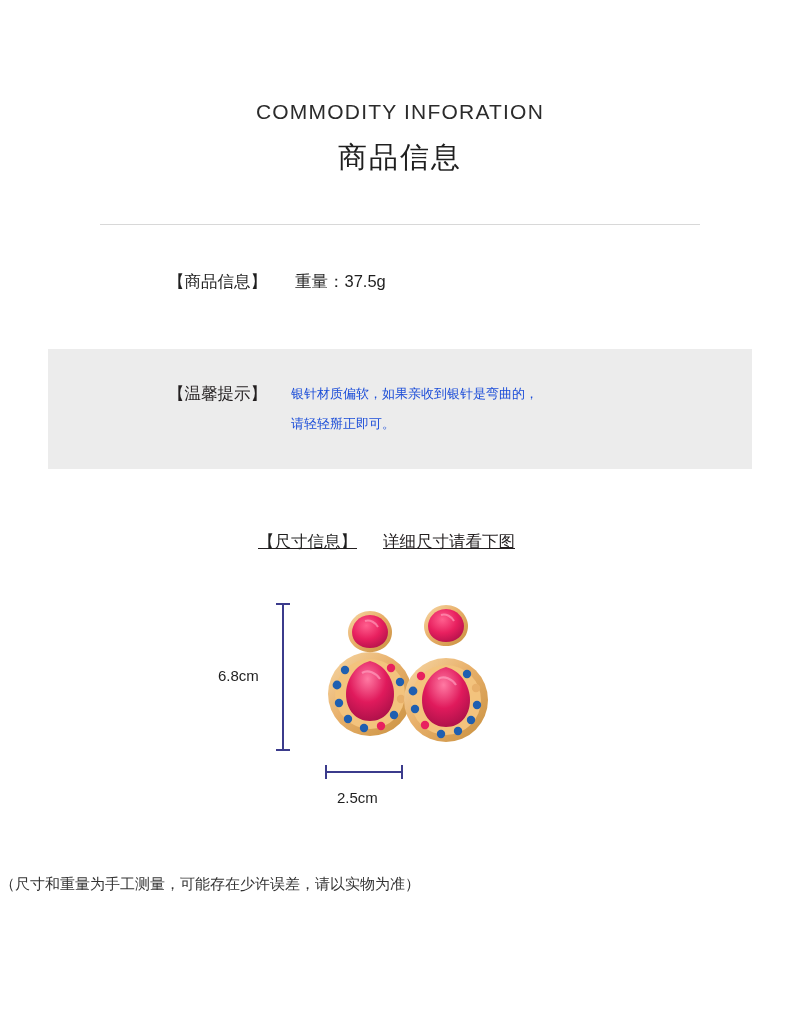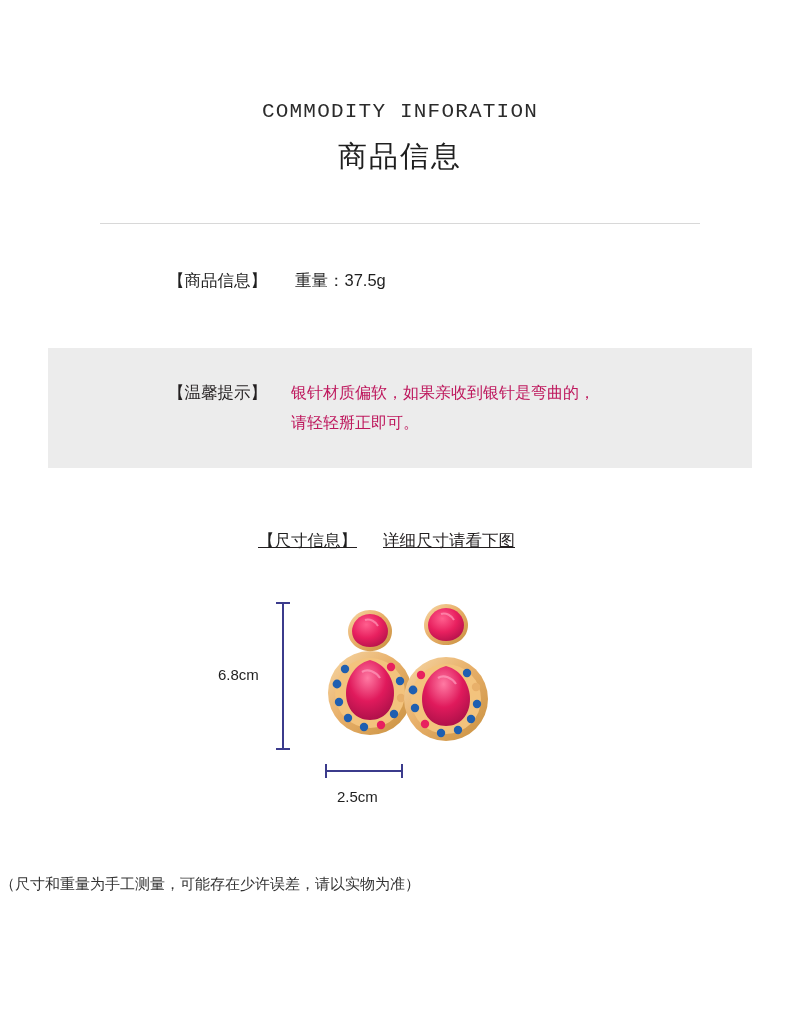--- a/index.html
+++ b/index.html
@@ -23,21 +23,21 @@
   }
 
   .header {
     text-align: center;
     padding-top: 100px;
   }
   .title-en {
     font-size: 21px;
     letter-spacing: 1.2px;
     color: #2b2b2b;
-    font-family: Liberation Mono, monospace;
+    font-family: Liberation Sans, sans-serif;
     font-weight: normal;
   }
   .title-cn {
     font-size: 29px;
     margin-top: 14px;
     color: #1f1f1f;
     font-family: Liberation Sans, sans-serif;
     font-weight: normal;
     letter-spacing: 2px;
   }
@@ -82,23 +82,23 @@
     align-items: flex-start;
   }
   .tip-label {
     margin-left: 120px;
     font-size: 16.5px;
     white-space: nowrap;
     line-height: 28px;
   }
   .tip-body {
     margin-left: 24px;
-    font-size: 16px;
+    font-size: 13px;
     line-height: 30px;
-    color: #be185d;
+    color: #1d4ed8;
   }
 
   .size-row {
     margin-top: 62px;
     padding-left: 258px;
     font-size: 16.5px;
     display: flex;
     align-items: baseline;
     text-decoration: underline;
   }

